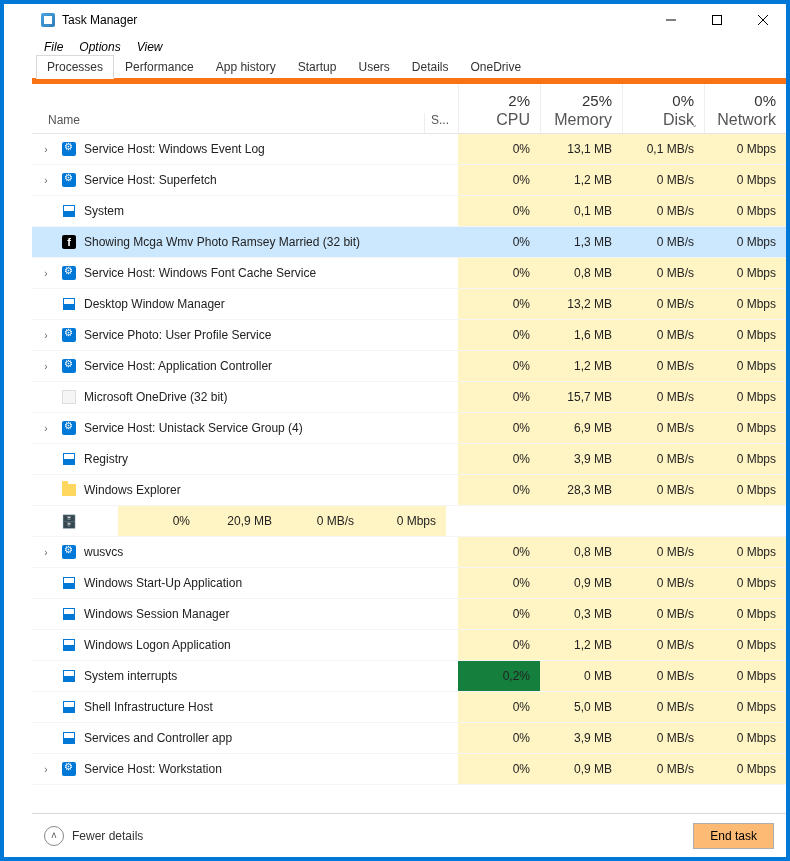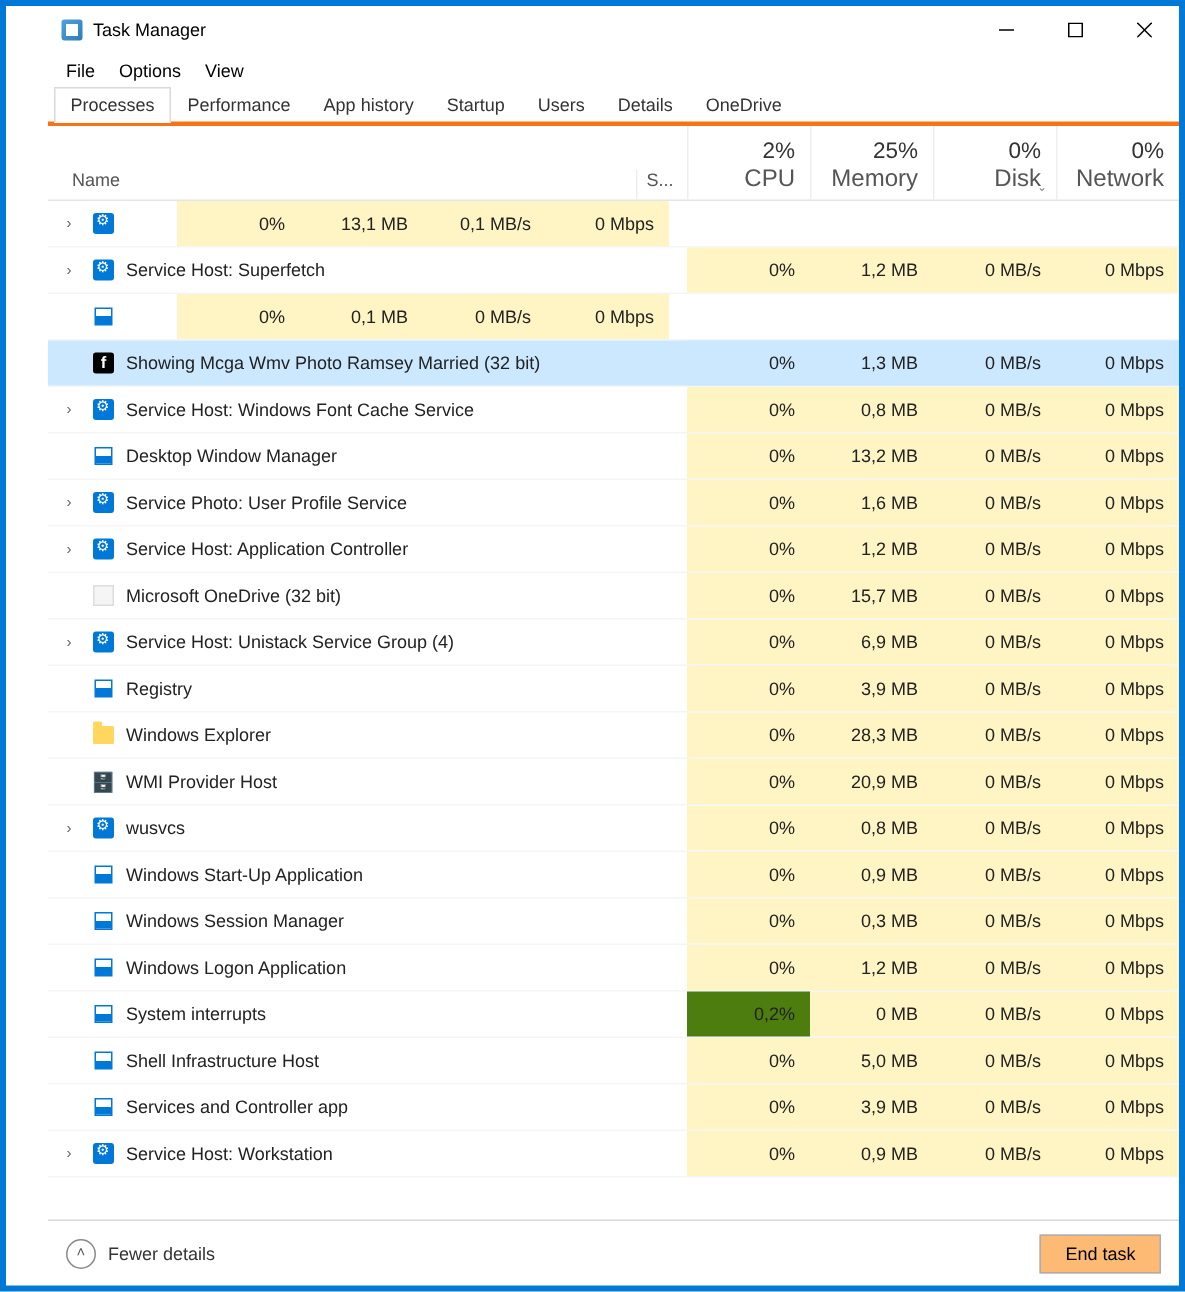--- a/index.html
+++ b/index.html
@@ -14,23 +14,23 @@
   }
   .titlebar {
     height: 32px; display: flex; align-items: center;
     padding: 0 0 0 8px;
     font-size: 12px; color: #000;
   }
   .titlebar .icon { width: 16px; height: 16px; margin-right: 6px; display:flex;align-items:center;justify-content:center;}
   .titlebar .title { flex: 0 0 auto; }
   .titlebar .spacer { flex: 1; }
   .win-btn { width: 46px; height: 32px; display: flex; align-items: center; justify-content: center; font-family: 'Segoe MDL2 Assets','Segoe UI Symbol',sans-serif; font-size: 10px; color: #000; }
-  .menubar { height: 22px; display: flex; align-items: center; padding: 0 4px; font-size: 12px; }
+  .menubar { height: 22px; display: flex; align-items: center; padding: 0 4px; font-size: 12px; font-style: italic; }
   .menubar .menu-item { padding: 2px 8px; }
-  .tabbar { display: flex; align-items: flex-end; border-bottom: 3px solid #f97316; padding: 0 4px; height: 26px; font-size: 12px; }
+  .tabbar { display: flex; align-items: flex-end; border-bottom: 6px solid #f97316; padding: 0 4px; height: 26px; font-size: 12px; }
   .tab { padding: 4px 10px; border: 1px solid transparent; border-bottom: none; color: #333; }
   .tab.active { border: 1px solid #d9d9d9; border-bottom: 1px solid #fff; background: #fff; position: relative; top: 1px; }
   .content { flex: 1; display: flex; flex-direction: column; overflow: hidden; }
   .header-row {
     display: flex; align-items: flex-end; height: 50px;
     border-bottom: 1px solid #e5e5e5;
     font-size: 12px; color: #555;
   }
   .col-name { flex: 1; padding: 0 0 6px 16px; }
   .col-status { width: 34px; text-align: left; padding: 0 0 6px 0; border-left: 1px solid #eee; padding-left:6px; }
@@ -47,21 +47,21 @@
     font-size: 12px; color: #222;
     border-bottom: 1px solid #f5f5f5;
   }
   .process-row.selected { background: #cce8ff; }
   .pr-expand { width: 28px; text-align: center; color: #666; font-size: 10px; }
   .pr-icon { width: 18px; height: 16px; margin-right: 6px; display: flex; align-items:center; justify-content:center; }
   .pr-name { flex: 1; white-space: nowrap; overflow: hidden; text-overflow: ellipsis; }
   .pr-status { width: 34px; }
   .pr-cell { width: 82px; text-align: right; padding-right: 10px; height: 100%; display:flex; align-items:center; justify-content:flex-end; border-left: 0; }
   .pr-cell.hl { background: #fff4c4; }
-  .pr-cell.h2 { background: #4d7c0f; }
+  .pr-cell.h2 { background: #15803d; }
   .process-row.selected .pr-cell.hl,
   .process-row.selected .pr-cell.h2 { background: #cce8ff; }
   .footer {
     height: 44px; border-top: 1px solid #d9d9d9;
     display: flex; align-items: center; padding: 0 12px;
     font-size: 12px;
   }
   .fewer-btn { display: flex; align-items: center; gap: 8px; color: #333; }
   .chev-circle {
     width: 20px; height: 20px; border: 1px solid #888; border-radius: 50%;
@@ -151,20 +151,21 @@
         <span class="lbl">Network</span>
       </div>
     </div>
 
     <div class="process-area" id="process-area">
         <div class="process-row">
           <span class="pr-expand">›</span>
           <span class="pr-icon">
             <span class="ico-gear"></span>
           </span>
+          <span class="pr-name">Service Host: Windows Event Log</span>
           <span class="pr-status"></span>
           <span class="pr-cell hl">0%</span>
           <span class="pr-cell hl">13,1 MB</span>
           <span class="pr-cell hl">0,1 MB/s</span>
           <span class="pr-cell hl">0 Mbps</span>
         </div>
         <div class="process-row">
           <span class="pr-expand">›</span>
           <span class="pr-icon">
             <span class="ico-gear"></span>
@@ -174,20 +175,21 @@
           <span class="pr-cell hl">0%</span>
           <span class="pr-cell hl">1,2 MB</span>
           <span class="pr-cell hl">0 MB/s</span>
           <span class="pr-cell hl">0 Mbps</span>
         </div>
         <div class="process-row">
           <span class="pr-expand"></span>
           <span class="pr-icon">
             <span class="ico-sys"></span>
           </span>
+          <span class="pr-name">System</span>
           <span class="pr-status"></span>
           <span class="pr-cell hl">0%</span>
           <span class="pr-cell hl">0,1 MB</span>
           <span class="pr-cell hl">0 MB/s</span>
           <span class="pr-cell hl">0 Mbps</span>
         </div>
         <div class="process-row selected">
           <span class="pr-expand"></span>
           <span class="pr-icon">
             <span class="ico-fb">f</span>
@@ -293,21 +295,20 @@
           <span class="pr-cell hl">0%</span>
           <span class="pr-cell hl">28,3 MB</span>
           <span class="pr-cell hl">0 MB/s</span>
           <span class="pr-cell hl">0 Mbps</span>
         </div>
         <div class="process-row">
           <span class="pr-expand"></span>
           <span class="pr-icon">
             <span class="ico-wmi">🗄️</span>
           </span>
-          <span class="pr-name">WMI Provider Host</span>
           <span class="pr-status"></span>
           <span class="pr-cell hl">0%</span>
           <span class="pr-cell hl">20,9 MB</span>
           <span class="pr-cell hl">0 MB/s</span>
           <span class="pr-cell hl">0 Mbps</span>
         </div>
         <div class="process-row">
           <span class="pr-expand">›</span>
           <span class="pr-icon">
             <span class="ico-gear"></span>

